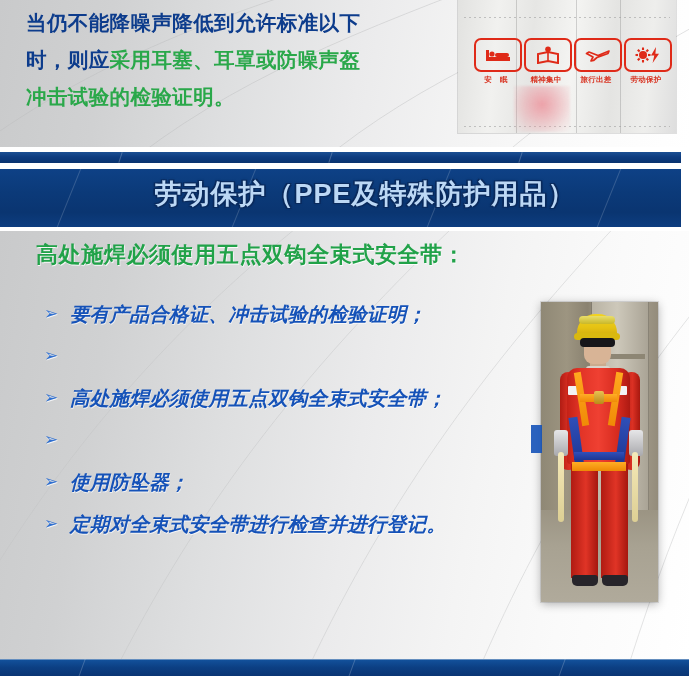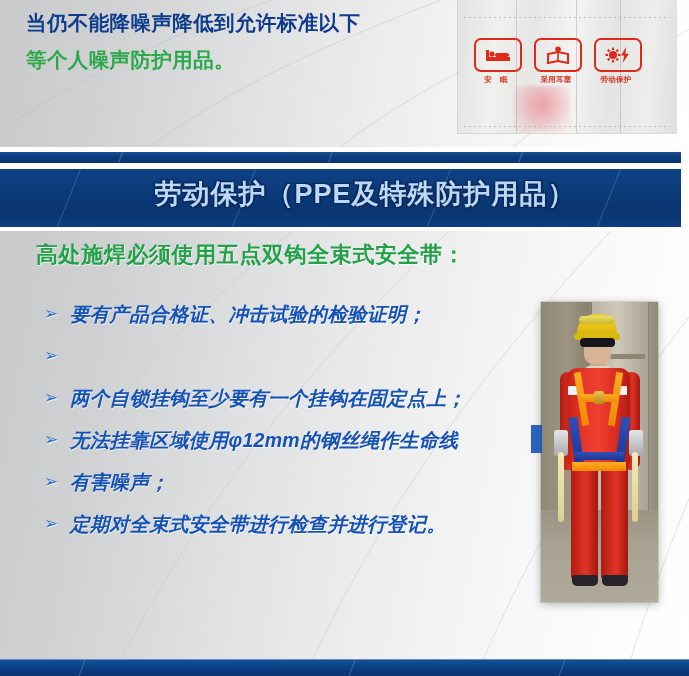--- a/index.html
+++ b/index.html
@@ -99,21 +99,21 @@
     font-size: 18px;
     font-weight: bold;
     color: #e0261c;
     letter-spacing: 1px;
     text-shadow: 0 0 1px rgba(255,255,255,.6);
   }
   .ep-icons {
     position: absolute;
     left: 16px; top: 38px;
     display: flex;
-    gap: 16px;
+    gap: 6px;
     align-items: flex-end;
   }
   .ep-icon-cell { width: 44px; }
   .ep-box {
     width: 44px; height: 30px;
     border: 2.2px solid #df2a18;
     border-radius: 7px;
     display: flex;
     align-items: center;
     justify-content: center;
@@ -448,21 +448,22 @@
       <g fill="none" stroke="#b9babb" stroke-width="1" opacity=".55">
         <path d="M-40,160 C90,60 230,10 400,-40"></path>
         <path d="M120,170 C230,80 360,30 520,-30"></path>
         <path d="M300,180 C400,90 520,40 660,-20"></path>
         <path d="M470,185 C560,100 650,50 760,-10"></path>
       </g>
     </svg>
 
     <div class="top-text">
       <div class="top-line">当仍不能降噪声降低到允许标准以下</div>
-      <div class="top-line cl-green">等个人噪声防护用品。</div>
+      <div class="top-line"><span class="cl-blue">时，则应</span><span class="cl-green">采用耳塞、耳罩或防噪声盔</span></div>
+      <div class="top-line cl-green">冲击试验的检验证明。</div>
     </div>
 
     <div class="earplug-photo">
       <div class="ep-bag"></div>
       <div class="ep-crease" style="left:58px;"></div>
       <div class="ep-crease" style="left:118px;"></div>
       <div class="ep-crease" style="left:162px;"></div>
       <div class="ep-seam" style="top:17px;"></div>
       <div class="ep-seam" style="top:126px;"></div>
       <div class="ep-pink"></div>
@@ -481,21 +482,29 @@
           <div class="ep-cap">安　眠</div>
         </div>
         <div class="ep-icon-cell">
           <div class="ep-box">
             <svg width="24" height="18" viewBox="0 0 24 18">
               <circle cx="12" cy="3.2" r="2.8" fill="#df2a18"></circle>
               <path d="M2,17 L2,8 L12,6 L22,8 L22,17 L12,15 Z" fill="none" stroke="#df2a18" stroke-width="2"></path>
               <line x1="12" y1="6" x2="12" y2="15" stroke="#df2a18" stroke-width="1.6"></line>
             </svg>
           </div>
-          <div class="ep-cap">采用耳塞</div>
+          <div class="ep-cap">精神集中</div>
+        </div>
+        <div class="ep-icon-cell">
+          <div class="ep-box">
+            <svg width="26" height="16" viewBox="0 0 26 16">
+              <path d="M24,4 L13,8.5 L4,5 L1.5,6.5 L8,10 L6,14 L8.5,13.5 L12,10.5 L23,6.5 Z" fill="none" stroke="#df2a18" stroke-width="1.7" stroke-linejoin="round"></path>
+            </svg>
+          </div>
+          <div class="ep-cap">旅行出差</div>
         </div>
         <div class="ep-icon-cell">
           <div class="ep-box">
             <svg width="28" height="18" viewBox="0 0 28 18">
               <g fill="#df2a18">
                 <circle cx="9" cy="9" r="4"></circle>
                 <g stroke="#df2a18" stroke-width="2.1">
                   <line x1="9" y1="1.5" x2="9" y2="4"></line>
                     <line x1="9" y1="14" x2="9" y2="16.5"></line>
                   <line x1="1.5" y1="9" x2="4" y2="9"></line>
@@ -546,29 +555,28 @@
     <div class="bullets">
       <div class="bullet">
         <span class="bullet-marker">➢</span>
         <span class="bullet-text">要有产品合格证、冲击试验的检验证明；</span>
       </div>
       <div class="bullet">
         <span class="bullet-marker">➢</span>
       </div>
       <div class="bullet">
         <span class="bullet-marker">➢</span>
-        <span class="bullet-text">两个自锁挂钩至少要有一个挂钩在固定点上；</span>
+        <span class="bullet-text">高处施焊必须使用五点双钩全束式安全带；</span>
       </div>
       <div class="bullet">
         <span class="bullet-marker">➢</span>
-        <span class="bullet-text">无法挂靠区域使用φ12mm的钢丝绳作生命线</span>
       </div>
       <div class="bullet">
         <span class="bullet-marker">➢</span>
-        <span class="bullet-text">有害噪声；</span>
+        <span class="bullet-text">使用防坠器；</span>
       </div>
       <div class="bullet">
         <span class="bullet-marker">➢</span>
         <span class="bullet-text">定期对全束式安全带进行检查并进行登记。</span>
       </div>
     </div>
   </div>
 
   <div class="worker-photo">
     <div class="wp-wall"></div>

